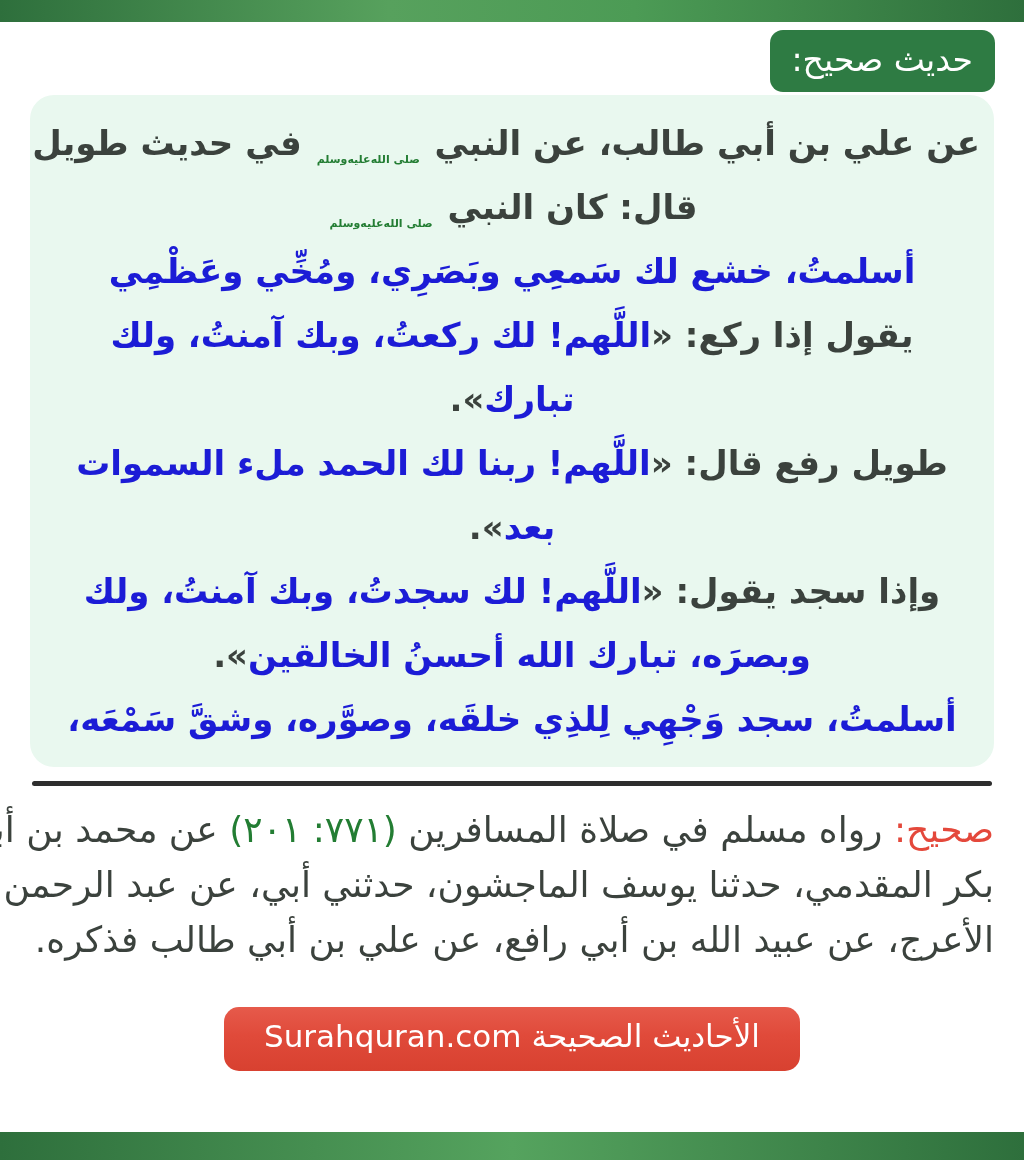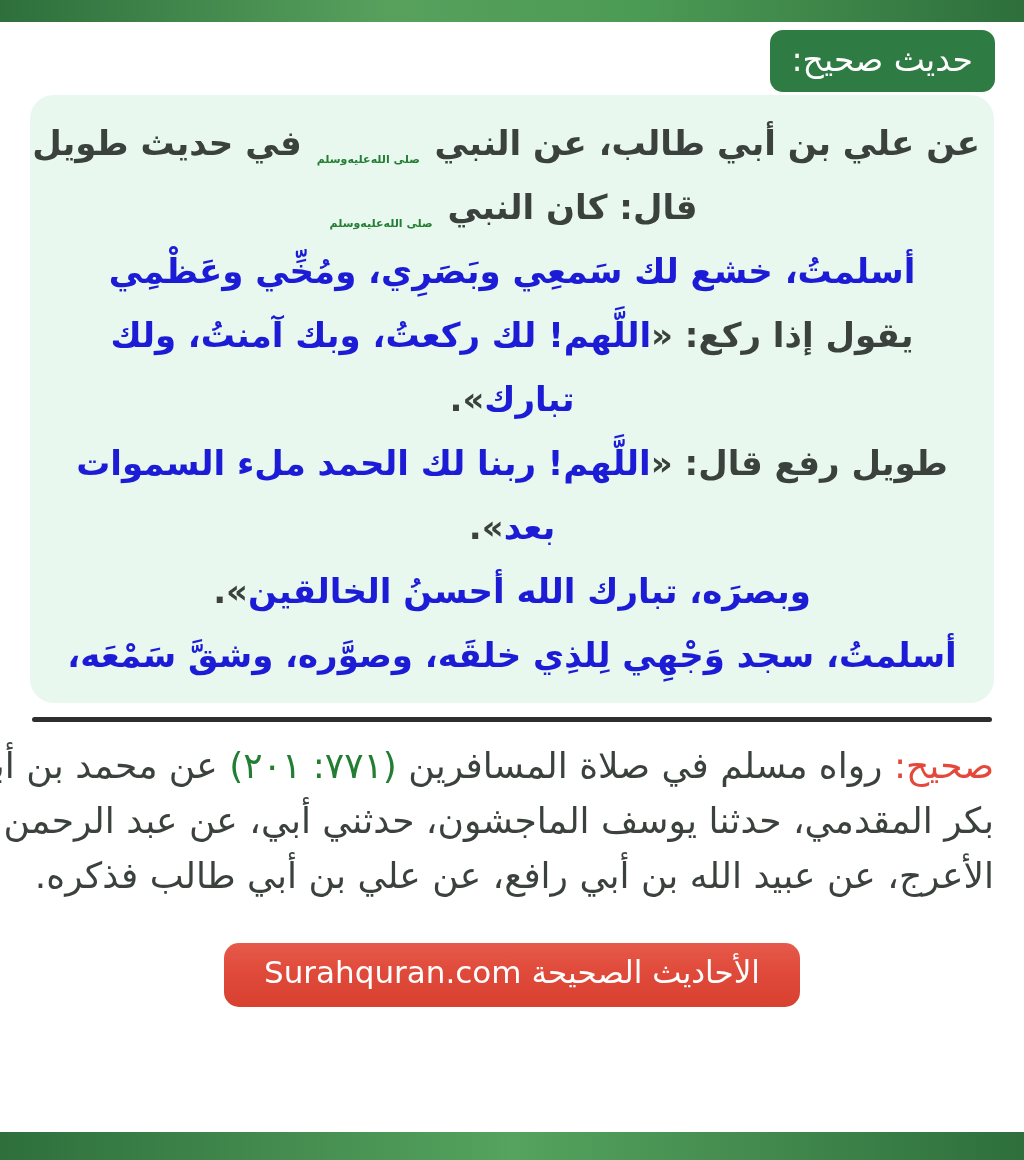--- a/index.html
+++ b/index.html
@@ -91,20 +91,21 @@
     <div class="tline"><span class="t-dark">قال: كان النبي </span><span class="saw">
         <span class="saw-row">صلى الله</span>
         <span class="saw-row">عليه</span>
         <span class="saw-row">وسلم</span>
       </span></div>
     <div class="tline"><span class="t-blue">أسلمتُ، خشع لك سَمعِي وبَصَرِي، ومُخِّي وعَظْمِي</span></div>
     <div class="tline"><span class="t-dark">يقول إذا ركع: «</span><span class="t-blue">اللَّهم! لك ركعتُ، وبك آمنتُ، ولك</span></div>
     <div class="tline"><span class="t-blue">تبارك</span><span class="t-dark">».</span></div>
     <div class="tline"><span class="t-dark">طويل رفع قال: «</span><span class="t-blue">اللَّهم! ربنا لك الحمد ملء السموات</span></div>
     <div class="tline"><span class="t-blue">بعد</span><span class="t-dark">».</span></div>
+    <div class="tline"><span class="t-dark">وإذا سجد يقول: «</span><span class="t-blue">اللَّهم! لك سجدتُ، وبك آمنتُ، ولك</span></div>
     <div class="tline"><span class="t-blue">وبصرَه، تبارك الله أحسنُ الخالقين</span><span class="t-dark">».</span></div>
     <div class="tline"><span class="t-blue">أسلمتُ، سجد وَجْهِي لِلذِي خلقَه، وصوَّره، وشقَّ سَمْعَه،</span></div>
   </div>
 
 <div class="divider"></div>
 
 <div class="takhrij" id="takhrij-text">
     <div class="tline2"><span class="t-red">صحيح:</span><span class="t-dark"> رواه مسلم في صلاة المسافرين </span><span class="t-green">(٧٧١: ٢٠١)</span><span class="t-dark"> عن محمد بن أبي</span></div>
     <div class="tline2"><span class="t-dark">بكر المقدمي، حدثنا يوسف الماجشون، حدثني أبي، عن عبد الرحمن</span></div>
     <div class="tline2"><span class="t-dark">الأعرج، عن عبيد الله بن أبي رافع، عن علي بن أبي طالب فذكره.</span></div>

